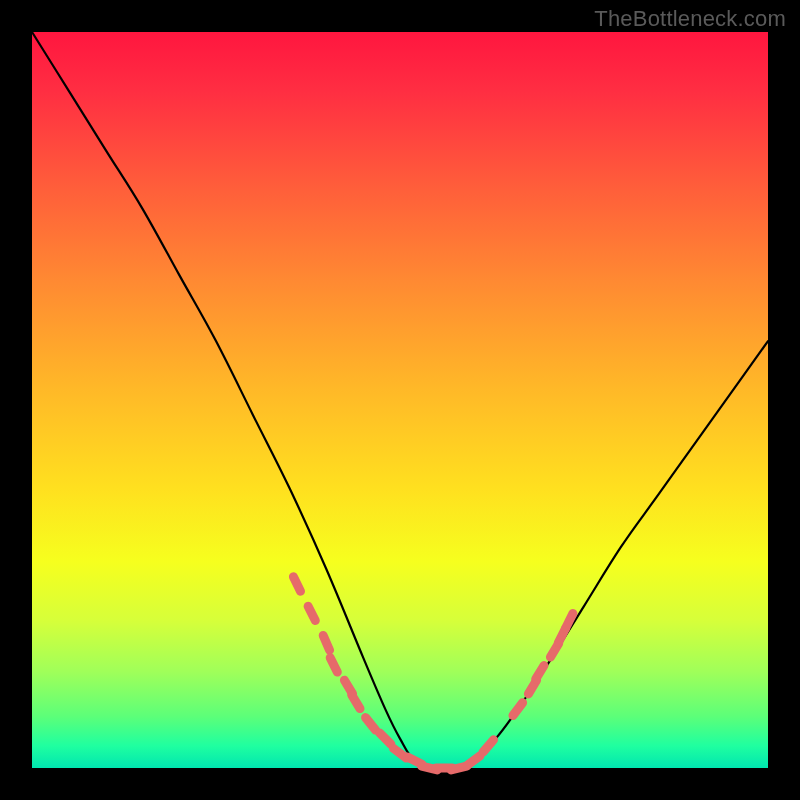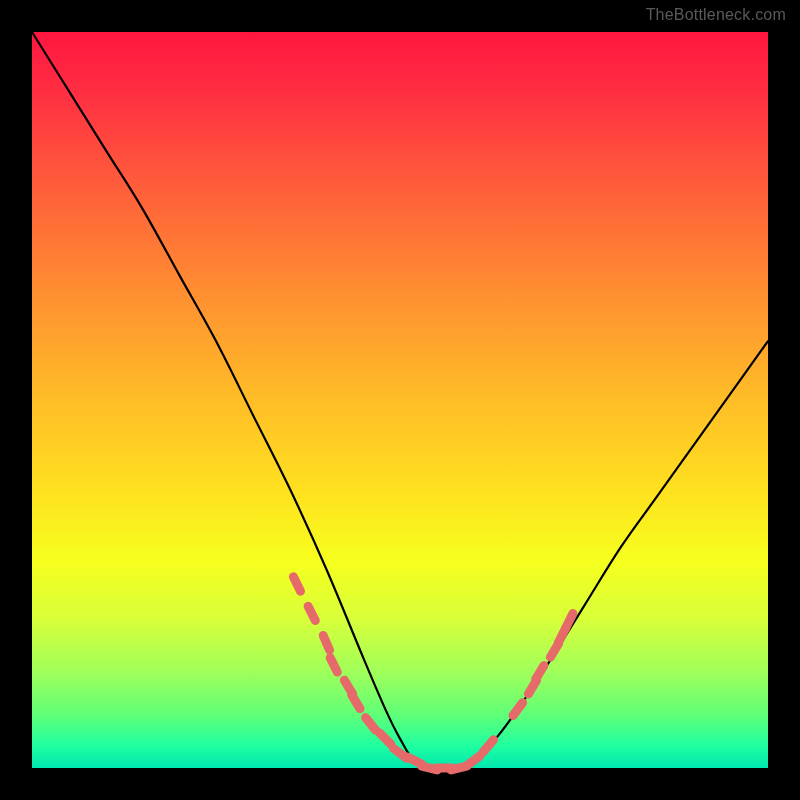--- a/index.html
+++ b/index.html
@@ -39,21 +39,21 @@
       #5cff79 93%,
       #1fffa0 97%,
       #00e6b0 100%
     );
   }
   .watermark {
     position: absolute;
     top: 6px;
     right: 14px;
     color: #5a5a5a;
-    font-size: 16px;
+    font-size: 22px;
     font-weight: 500;
     letter-spacing: 0.2px;
     user-select: none;
   }
   svg.curve {
     position: absolute;
     left: 0;
     top: 0;
     width: 736px;
     height: 736px;

